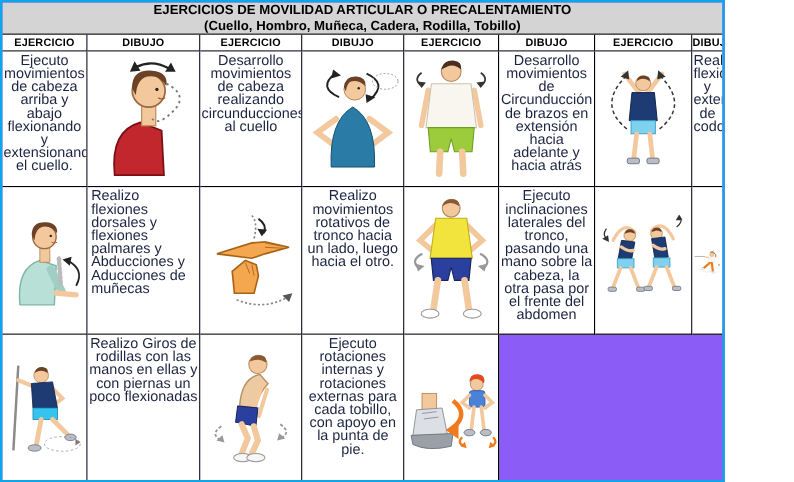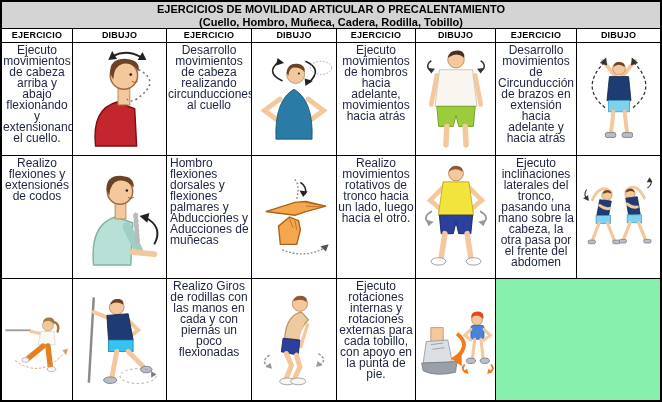--- a/index.html
+++ b/index.html
@@ -1,18 +1,18 @@
 <!DOCTYPE html>
 <html><head>
 <meta charset="utf-8">
 <style>
   html,body{margin:0;padding:0;background:#fff;}
   .sheet{
-    width:662px;height:402px;box-sizing:border-box;
-    border:2px solid #000000;background:#86efac;
+    width:604px;height:402px;box-sizing:border-box;
+    border:2px solid #0ea5e9;background:#8b5cf6;
     font-family:"Liberation Sans",sans-serif;
     position:relative;overflow:hidden;
   }
   .title-band{
     height:27px;background:#d4d4d4;border-bottom:1px solid #000;
     box-sizing:border-box;text-align:center;padding-top:1px;
   }
   .t1{font-size:11px;font-weight:bold;line-height:13px;color:#000;}
   .t2{font-size:11px;font-weight:bold;line-height:12px;color:#000;}
   .grid{
@@ -79,21 +79,20 @@
         <path d="M41 18 Q42 6 54 7 Q64 8 63 17 Q56 10 48 12 Q44 14 43 22 Z" fill="#6b4226"></path>
         <circle cx="56" cy="19" r="1.2" fill="#222"></circle>
         <path d="M36 28 Q14 18 32 4" stroke="#222" stroke-width="2" fill="none"></path>
         <polygon points="30,0 28,9 38,6" fill="#222"></polygon>
         <path d="M64 4 Q86 14 68 30" stroke="#222" stroke-width="2" fill="none"></path>
         <polygon points="64,34 63,25 73,28" fill="#222"></polygon>
         <ellipse cx="83" cy="12" rx="13" ry="8" fill="none" stroke="#999" stroke-dasharray="2 2"></ellipse>
       </svg>
     </div>
 
-    <div class="c tc">Ejecuto movimientos de hombros hacia adelante, movimientos hacia atrás</div>
 
     <div class="c dc">
       <svg width="64" height="106" viewBox="0 0 70 112">
         <circle cx="35" cy="13" r="9" fill="#f3c89d" stroke="#b98a5d"></circle>
         <path d="M26 11 Q28 2 38 3 Q45 4 44 11 Q38 6 32 8 Z" fill="#4a2f1d"></path>
         <path d="M14 30 L8 62" stroke="#f3c89d" stroke-width="5" stroke-linecap="round"></path>
         <path d="M56 30 L62 62" stroke="#f3c89d" stroke-width="5" stroke-linecap="round"></path>
         <path d="M17 24 L53 24 L58 64 L12 64 Z" fill="#f8f6ef" stroke="#c8c4b4"></path>
         <path d="M14 64 L56 64 L54 86 L38 86 L35 74 L32 86 L16 86 Z" fill="#9ccb3b" stroke="#6fa024"></path>
         <path d="M25 86 L24 106" stroke="#f3c89d" stroke-width="6" stroke-linecap="round"></path>
@@ -137,21 +136,21 @@
         <circle cx="52" cy="23" r="1.3" fill="#222"></circle>
         <path d="M53 30 q3 2 6 0" stroke="#a05a2a" fill="none"></path>
         <path d="M52 60 L64 84" stroke="#9fcfc2" stroke-width="9" stroke-linecap="round"></path>
         <path d="M58 86 L80 88" stroke="#f3c89d" stroke-width="6" stroke-linecap="round"></path>
         <path d="M61 48 L63 76" stroke="#bbb" stroke-width="5" stroke-dasharray="2 3" stroke-linecap="round"></path>
         <path d="M80 78 Q90 60 70 50" stroke="#222" stroke-width="2" fill="none"></path>
         <polygon points="65,49 75,46 73,56" fill="#222"></polygon>
       </svg>
     </div>
 
-    <div class="c tc left">Hombro flexiones dorsales y flexiones palmares y Abducciones y Aducciones de muñecas</div>
+    <div class="c tc left">Realizo flexiones dorsales y flexiones palmares y Abducciones y Aducciones de muñecas</div>
 
     <div class="c dc">
       <svg width="84" height="100" viewBox="0 0 90 100">
         <polygon points="14,44 46,34 58,33 80,38 58,44 46,48" fill="#f5a74f" stroke="#a96318" stroke-width="1.5"></polygon>
         <path d="M58 34 L74 37 M58 38 L76 39" stroke="#a96318" stroke-width="0.8"></path>
         <path d="M48 30 q4 -16 -3 -22" stroke="#888" stroke-width="1.5" fill="none" stroke-dasharray="2 2"></path>
         <path d="M52 12 q8 5 5 13" stroke="#222" stroke-width="1.8" fill="none"></path>
         <polygon points="55,28 51,21 60,22" fill="#222"></polygon>
         <polygon points="28,60 40,50 50,54 52,64 48,80 30,80" fill="#f5a74f" stroke="#a96318" stroke-width="1.5"></polygon>
         <path d="M40 52 L44 62 M46 54 L48 64" stroke="#a96318" stroke-width="0.8"></path>
@@ -244,21 +243,21 @@
         <rect x="36" y="56" width="30" height="14" fill="#35c3f0" stroke="#1787b0"></rect>
         <path d="M46 70 L40 102" stroke="#f3c89d" stroke-width="6" stroke-linecap="round"></path>
         <ellipse cx="38" cy="105" rx="8" ry="4" fill="#b9bec6" stroke="#6d747f"></ellipse>
         <path d="M60 70 L78 88" stroke="#f3c89d" stroke-width="6" stroke-linecap="round"></path>
         <ellipse cx="82" cy="92" rx="7" ry="4" fill="#b9bec6" stroke="#6d747f"></ellipse>
         <ellipse cx="72" cy="100" rx="22" ry="9" fill="none" stroke="#999" stroke-dasharray="3 3"></ellipse>
         <polygon points="94,98 88,94 88,102" fill="#777"></polygon>
       </svg>
     </div>
 
-    <div class="c tc">Realizo Giros de rodillas con las manos en cada y con piernas un poco flexionadas</div>
+    <div class="c tc">Realizo Giros de rodillas con las manos en ellas y con piernas un poco flexionadas</div>
 
     <div class="c dc">
       <svg width="76" height="112" viewBox="0 0 90 112">
         <circle cx="52" cy="13" r="9" fill="#f3c89d" stroke="#b98a5d"></circle>
         <path d="M44 10 Q46 3 55 4 Q61 5 60 11 Q54 7 48 9 Z" fill="#8a5a36"></path>
         <path d="M34 54 Q36 26 54 23 L62 32 Q52 42 50 56 Z" fill="#eccaa2" stroke="#bb9468" stroke-width="1.5"></path>
         <path d="M56 34 L46 62" stroke="#f3c89d" stroke-width="4" stroke-linecap="round"></path>
         <path d="M61 38 L53 64" stroke="#f3c89d" stroke-width="4" stroke-linecap="round"></path>
         <path d="M32 54 L52 56 L50 74 L30 70 Z" fill="#2b3f9e" stroke="#17245c"></path>
         <path d="M36 72 L42 86 L36 101" stroke="#f3c89d" stroke-width="6" fill="none" stroke-linecap="round"></path>

